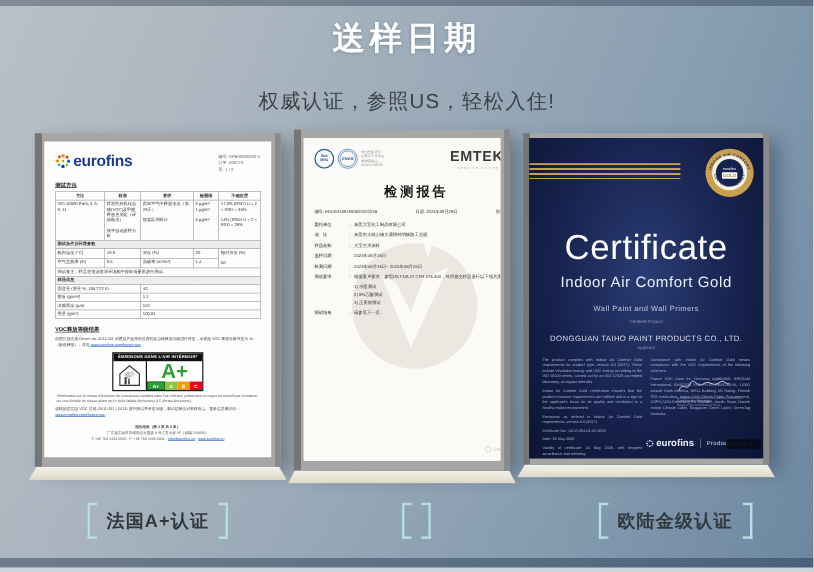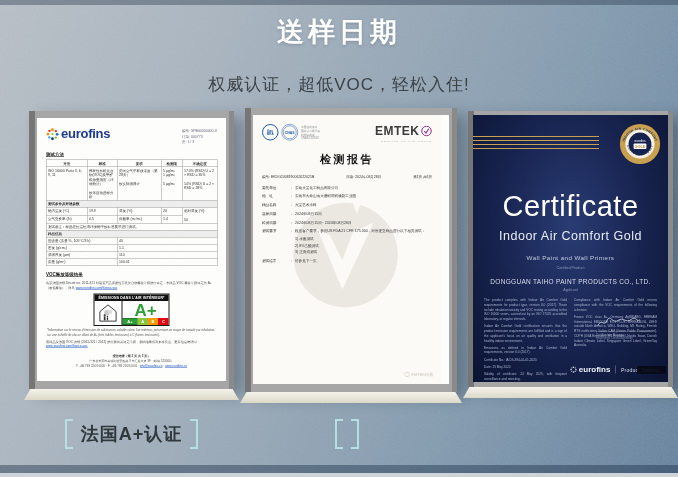--- a/index.html
+++ b/index.html
@@ -18,21 +18,21 @@
   .page-subtitle { position:absolute; top:73px; left:0; right:0; text-align:center; color:#3c4246;
     font-size:17px; letter-spacing:1px; }
 
   .certs { position:absolute; top:111px; left:29px; display:flex; gap:11px; align-items:flex-start; }
   .board { position:relative; padding:7px 8px 8px;
     background:linear-gradient(90deg,#767676 0 6px,#a6a6a6 6px calc(100% - 5px),#8a8a8a calc(100% - 5px));
     box-shadow:10px 6px 14px rgba(22,33,48,.32); }
   .board::after { content:""; position:absolute; left:-5px; right:-5px; bottom:-11px; height:11px;
     background:linear-gradient(180deg,#f5f3ea,#dcd8c9); clip-path:polygon(3% 0,97% 0,100% 100%,0 100%); }
   .b1 { width:205px; height:278px; }
-  .b2 { width:212px; height:284px; margin-top:-3px; }
+  .b2 { width:180px; height:284px; margin-top:-3px; }
   .b3 { width:205px; height:276px; padding:4px 5px 5px; }
 
   .page-outer { width:100%; height:100%; overflow:hidden; background:#fdfdfb; }
   .b3 .page-outer { background:#0d1634; }
   .page-scale { transform:scale(.5); transform-origin:0 0; }
   .ps1 { width:378px; height:526px; background:#fdfdfb; padding:16px 18px; }
   .ps2 { width:376px; height:538px; background:#fbfaf6; padding:16px 18px; position:relative; }
   .ps3 { width:390px; height:534px; position:relative; overflow:hidden;
     background:radial-gradient(ellipse at 50% 42%,#2a3c74 0%,#182450 52%,#0b1432 100%); }
 
@@ -114,38 +114,38 @@
   .wm-chip { position:absolute; right:-14px; top:-2px; width:58px; height:16px;
     background:rgba(6,10,22,.92); border-radius:2px; }
 
   
   .labels { position:absolute; top:414px; left:29px; display:flex; gap:11px; }
   .label-wrap { display:flex; align-items:center; justify-content:center; }
   .w1 { width:205px; } .w2 { width:204px; } .w3 { width:205px; }
   .cert-label { display:flex; align-items:center; gap:8px; height:40px; }
   .bk { width:8px; height:30px; border:2px solid #b7dee1; }
   .bk.l { border-right:none; } .bk.r { border-left:none; }
-  .label-text { font-size:18px; font-weight:bold; color:#30383c; letter-spacing:1px; }
+  .label-text { font-size:15px; font-weight:bold; color:#30383c; letter-spacing:1px; }
 </style>
 </head>
 <body>
 
 <div class="stage">
 
   <svg class="tex" width="678" height="477" aria-hidden="true">
     <filter id="grain">
       <feTurbulence type="fractalNoise" baseFrequency="0.7" numOctaves="2" seed="8" stitchTiles="stitch"></feTurbulence>
       <feColorMatrix type="matrix" values="0 0 0 0 0.38  0 0 0 0 0.46  0 0 0 0 0.55  0 0 0 0.55 0"></feColorMatrix>
     </filter>
     <rect width="678" height="477" filter="url(#grain)"></rect>
   </svg>
   <div class="top-strip"></div>
 
   <div class="page-title">送样日期</div>
-  <div class="page-subtitle">权威认证，超低VOC，轻松入住!</div>
+  <div class="page-subtitle">权威认证，参照US，轻松入住!</div>
 
   <div class="certs">
 
     <div class="board b1">
       <div class="page-outer">
         <div class="page-scale ps1">
           <div class="c1-head">
             <div class="ef-logo">
               <svg width="26" height="26" viewBox="0 0 12 12">
                 <circle cx="6" cy="2.1" r="1.3" fill="#f39200"></circle>
@@ -472,17 +472,24 @@
         <span class="label-text">法国A+认证</span>
         <span class="bk r"></span>
       </div>
     </div>
     <div class="label-wrap w2">
       <div class="cert-label">
         <span class="bk l"></span>
         <span class="bk r"></span>
       </div>
     </div>
+    <div class="label-wrap w3">
+      <div class="cert-label">
+        <span class="bk l"></span>
+        <span class="label-text">欧陆金级认证</span>
+        <span class="bk r"></span>
+      </div>
+    </div>
   </div>
 
   <div class="bottom-strip"></div>
   <div class="bottom-edge"></div>
 </div>
 
 </body></html>

